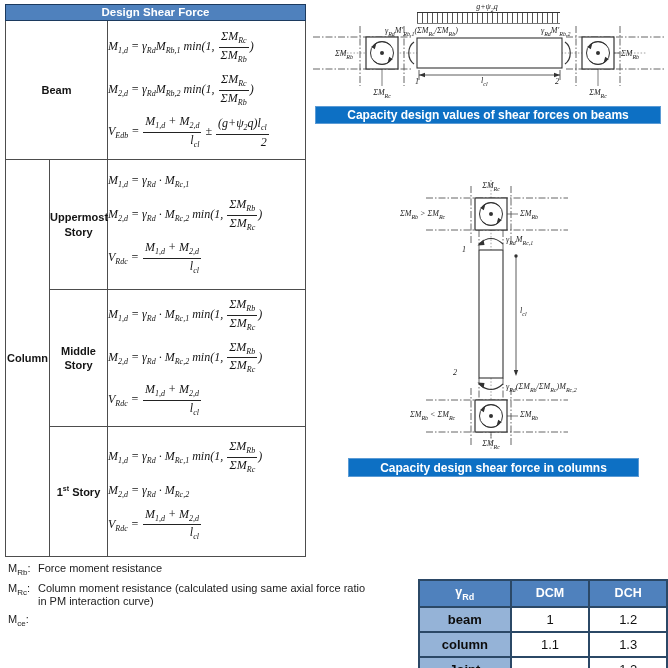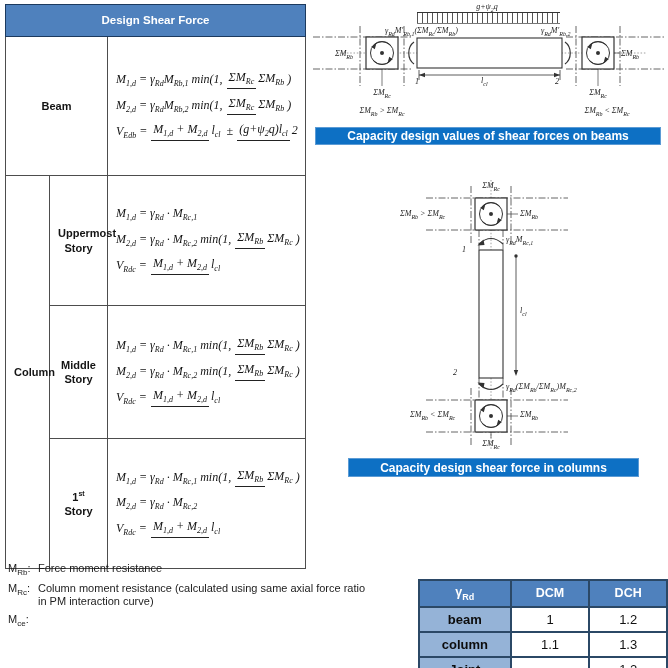--- a/index.html
+++ b/index.html
@@ -1,29 +1,29 @@
 <!DOCTYPE html>
 <html><head>
 <meta charset="utf-8">
 <style>
   *{box-sizing:border-box}
   body{margin:0;font-family:"Liberation Sans",sans-serif}
   .canvas{position:relative;width:668px;height:668px;background:#fff;overflow:hidden}
 
   
   .design-table{position:absolute;left:5px;top:4px;width:300px;border-collapse:collapse;table-layout:fixed}
-  .design-table td{border:1px solid #4d4d4d;padding:8px}
+  .design-table td{border:1px solid #4d4d4d;padding:0}
   .dt-header td{background:#4f81bd;border:1px solid #1c3a5e;color:#fff;font-weight:bold;
     font-size:11.5px;text-align:center;height:16px;line-height:15px}
   .dt-label{font-size:11px;font-weight:bold;color:#141414;text-align:center;vertical-align:middle;line-height:1.3}
   .dt-label sup{font-size:7px}
   .dt-formulas{vertical-align:middle;padding-left:15px;background:#fff}
   .formula{font:italic 12px/1.2 "Liberation Serif",serif;color:#141414;margin:8px 0;white-space:nowrap}
   .formula sub{font-size:8px}
-  .frac{display:inline-flex;flex-direction:row;align-items:flex-start;vertical-align:middle;margin:0 1px}
+  .frac{display:inline-flex;flex-direction:column;align-items:flex-end;vertical-align:middle;margin:0 1px}
   .fr-n{display:block;padding:0 2px 1px;border-bottom:1px solid #222;line-height:1.05}
   .fr-d{display:block;padding:1px 2px 0;line-height:1.05}
 
   
   .caption{position:absolute;background:#0d70c4;border:1px solid #5b9bd5;color:#fff;font-weight:bold;
     font-size:12px;display:flex;align-items:center;justify-content:center}
 
   
   .diagram{position:absolute}
   .dlbl{position:absolute;font:italic 8px/1.15 "Liberation Serif",serif;color:#222;white-space:nowrap}
@@ -188,21 +188,21 @@
     <span class="dlbl" style="left:168px;top:74px">l<sub>cl</sub></span>
     <span class="dlbl" style="left:242px;top:75px">2</span>
     <span class="dlbl" style="left:4px;top:47px;width:36px;text-align:right">ΣM<sub>Rb</sub></span>
     <span class="dlbl" style="left:49px;top:86px;width:40px;text-align:center">ΣM<sub>Rc</sub></span>
     <span class="dlbl" style="left:8px;top:104px;width:122px;text-align:center">ΣM<sub>Rb</sub> &gt; ΣM<sub>Rc</sub></span>
     <span class="dlbl" style="left:308px;top:47px">ΣM<sub>Rb</sub></span>
     <span class="dlbl" style="left:265px;top:86px;width:40px;text-align:center">ΣM<sub>Rc</sub></span>
     <span class="dlbl" style="left:234px;top:104px;width:120px;text-align:center">ΣM<sub>Rb</sub> &lt; ΣM<sub>Rc</sub></span>
   </div>
 
-  <div class="caption" style="left:315px;top:127px;width:346px;height:18px">Capacity design values of shear forces on beams</div>
+  <div class="caption" style="left:315px;top:106px;width:346px;height:18px">Capacity design values of shear forces on beams</div>
 
   <div class="diagram" style="left:398px;top:166px;width:270px;height:290px">
     <svg width="270" height="290">
       <line x1="93" y1="14" x2="93" y2="283" stroke="#888" stroke-width="0.8" stroke-dasharray="1.5 1.8"></line>
       <g stroke="#555" stroke-width="0.9" stroke-dasharray="7 2 1.5 2">
         <line x1="28" y1="32" x2="170" y2="32"></line>
           <line x1="28" y1="64" x2="170" y2="64"></line>
         <line x1="28" y1="234" x2="170" y2="234"></line>
           <line x1="28" y1="266" x2="170" y2="266"></line>
         <line x1="73" y1="20" x2="73" y2="78"></line>

